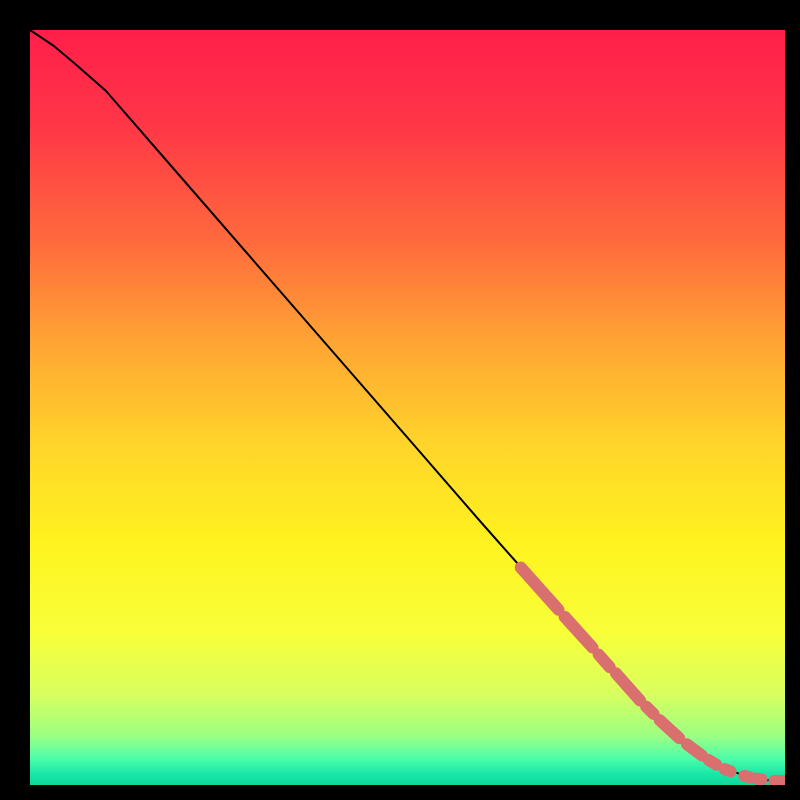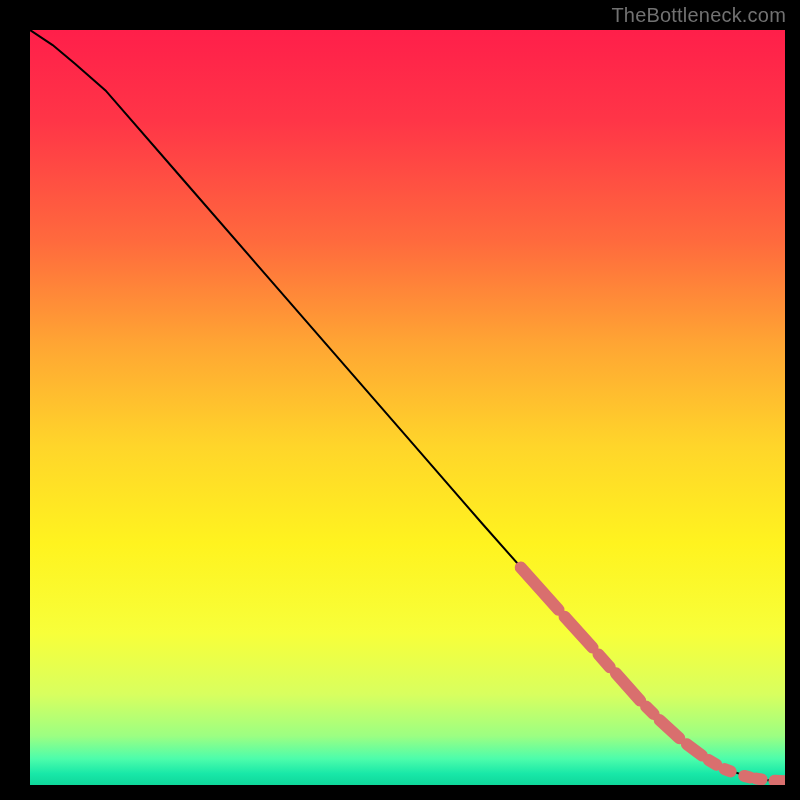--- a/index.html
+++ b/index.html
@@ -37,21 +37,20 @@
   .plot svg {
     display: block;
     width: 755px;
     height: 755px;
   }
 </style>
 </head>
 <body>
 
 <div class="stage">
-  <div class="watermark">TheBottleneck.com</div>
   <div class="plot">
     <svg id="svg" viewBox="0 0 755 755">
       <defs>
         <linearGradient id="bg-grad" x1="0" y1="0" x2="0" y2="1">
             <stop offset="0%" stop-color="#ff1f4a"></stop>
             <stop offset="12%" stop-color="#ff3547"></stop>
             <stop offset="28.000000000000004%" stop-color="#ff6a3d"></stop>
             <stop offset="42%" stop-color="#ffa733"></stop>
             <stop offset="55.00000000000001%" stop-color="#ffd52a"></stop>
             <stop offset="68%" stop-color="#fff31f"></stop>

